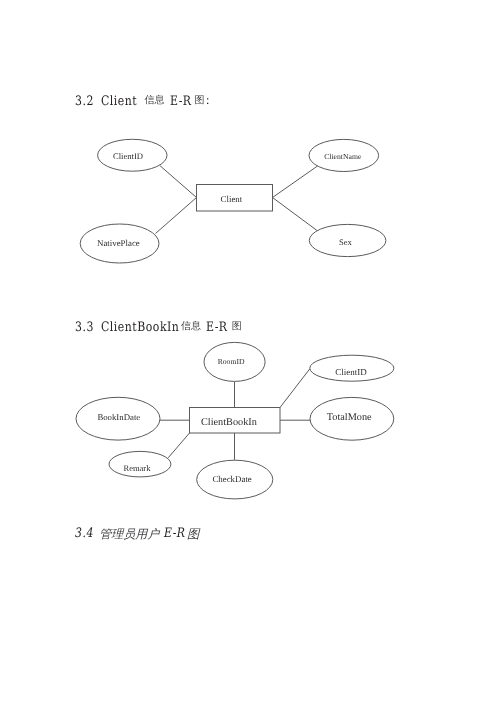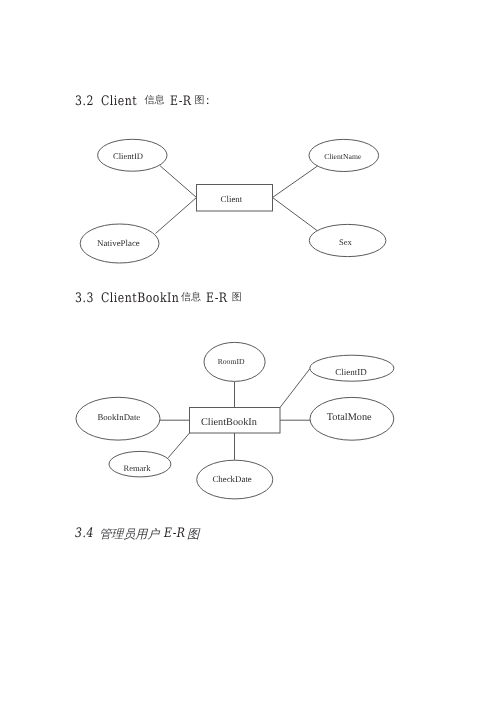--- a/index.html
+++ b/index.html
@@ -37,21 +37,21 @@
     <ellipse class="shape" cx="119.6" cy="243.5" rx="39.4" ry="19.5"></ellipse>
     <ellipse class="shape" cx="343.8" cy="155.45" rx="34.8" ry="16.05"></ellipse>
     <ellipse class="shape" cx="347.6" cy="240.5" rx="38.3" ry="16.1"></ellipse>
     <text x="231.4" y="202" font-size="8.85">Client</text>
     <text x="128.0" y="159.4" font-size="8.6">ClientID</text>
     <text x="118.4" y="246.4" font-size="8.85">NativePlace</text>
     <text x="342.8" y="159.2" font-size="7.7">ClientName</text>
     <text x="345.4" y="244.8" font-size="8.6">Sex</text>
   </svg>
 
-  <div class="heading" style="left:0;top:291px;">
+  <div class="heading" style="left:0;top:320px;">
     <span class="lat" style="left:74.9px">3.3</span><span class="lat" style="left:100.7px">ClientBookIn</span><span class="cjk" style="left:181.1px">信息</span><span class="lat" style="left:206.4px">E-R</span><span class="cjk" style="left:231.8px">图</span>
   </div>
 
   <svg class="er" width="500" height="707" viewBox="0 0 500 707">
     <g>
       <line class="link" x1="234.5" y1="381.4" x2="234.5" y2="407.5"></line>
       <line class="link" x1="160.0" y1="420.2" x2="189.5" y2="420.2"></line>
       <line class="link" x1="280.0" y1="420.2" x2="310.0" y2="420.2"></line>
       <line class="link" x1="309.8" y1="368.8" x2="280.0" y2="407.5"></line>
       <line class="link" x1="168.2" y1="457.8" x2="189.5" y2="433.0"></line>

